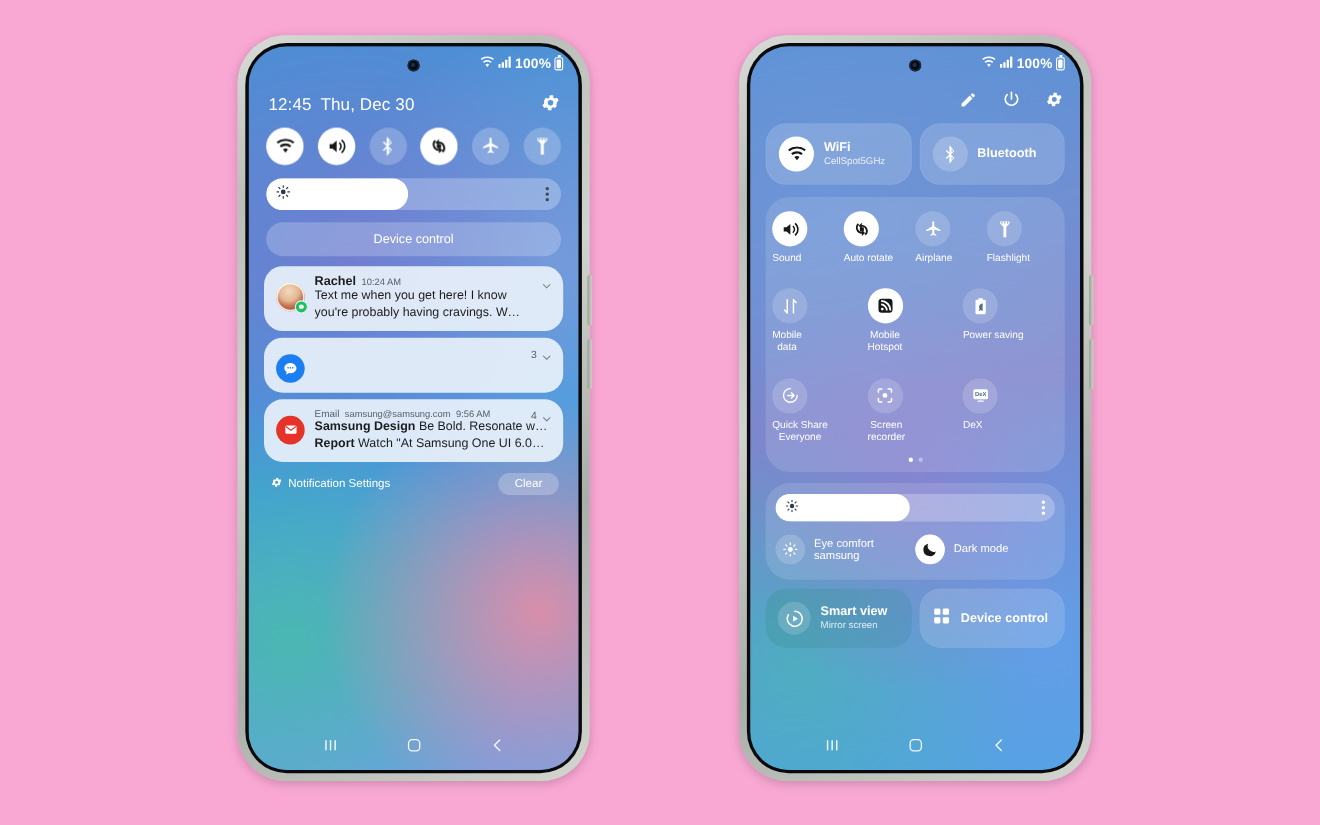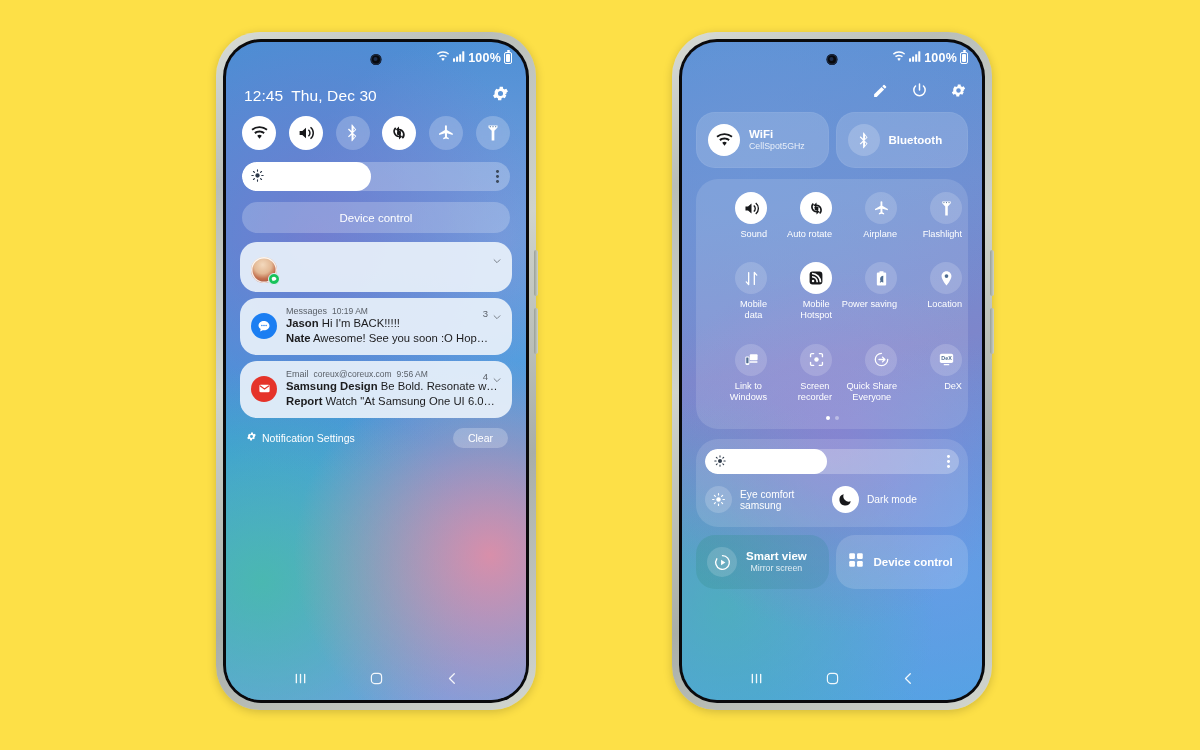--- a/index.html
+++ b/index.html
@@ -1,19 +1,19 @@
 <!DOCTYPE html>
 <html><head>
 <meta charset="utf-8">
 <style>
   * { box-sizing: border-box; margin:0; padding:0; }
   html,body { width:1200px; height:750px; background:#fff; overflow:hidden; }
   body { font-family:"Liberation Sans", sans-serif; -webkit-font-smoothing:antialiased; }
 
-  .stage { position:relative; width:1200px; height:750px; background:#fde047; }
+  .stage { position:relative; width:1200px; height:750px; background:#f9a8d4; }
 
   
   .phone { position:absolute; width:320px; height:678px; border-radius:44px;
            background:linear-gradient(150deg,#d8dcd6 0%,#b9beb8 18%,#cfd3cc 42%,#a9aea8 70%,#d2d6cf 100%);
            padding:7px; box-shadow:0 2px 10px rgba(0,0,0,.18); }
   .phone.left  { left:216px; top:32px; }
   .phone.right { left:672px; top:32px; }
   .bezel { width:100%; height:100%; border-radius:38px; background:#0a0a0c; padding:3px; }
   .screen { position:relative; width:100%; height:100%; border-radius:35px; overflow:hidden; }
 
@@ -122,42 +122,42 @@
   .bt-ic { width:32px; height:32px; border-radius:50%; display:flex; align-items:center;
            justify-content:center; flex:0 0 32px; background:rgba(255,255,255,.20); }
   .bt-ic.on { background:#fff; }
   .bt-t { color:#fff; font-size:11.5px; font-weight:700; line-height:1.25; }
   .bt-s { color:rgba(255,255,255,.82); font-size:8.8px; line-height:1.3; }
 
   .qgrid { position:absolute; left:14px; right:14px; top:137px; height:250px;
            border-radius:22px; background:rgba(255,255,255,.13); z-index:4;
            padding:13px 6px 0; }
   .qrow { display:flex; }
-  .qc { flex:1; display:flex; flex-direction:column; align-items:flex-end; margin-bottom:6px; }
+  .qc { flex:1; display:flex; flex-direction:column; align-items:flex-start; margin-bottom:6px; }
   .qic { width:32px; height:32px; border-radius:50%; display:flex; align-items:center;
          justify-content:center; background:rgba(255,255,255,.17); }
   .qic.on { background:#fff; }
   .qlb { margin-top:5px; color:#fff; font-size:9.2px; text-align:center; line-height:1.22; }
   .pdots { position:absolute; left:0; right:0; bottom:9px; display:flex;
            justify-content:center; gap:5px; }
   .pdots i { width:4px; height:4px; border-radius:50%; background:rgba(255,255,255,.38); display:block; }
   .pdots i.act { background:#fff; }
 
   .pan2 { position:absolute; left:14px; right:14px; top:397px; height:88px;
           border-radius:22px; background:rgba(255,255,255,.13); z-index:4; padding:10px 9px; }
   .b2 { position:relative; height:25px; border-radius:13px; background:rgba(255,255,255,.26);
         display:flex; align-items:center; overflow:hidden; }
   .row2 { display:flex; margin-top:12px; }
   .row2 > div { flex:1; display:flex; align-items:center; gap:8px; }
   .r2ic { width:27px; height:27px; border-radius:50%; display:flex; align-items:center;
           justify-content:center; background:rgba(255,255,255,.18); flex:0 0 27px; }
   .r2ic.on { background:#fff; }
   .r2t { color:#fff; font-size:10.2px; }
 
-  .pan3 { position:absolute; left:14px; right:14px; top:493px; display:flex; gap:7px; z-index:4;text-align:center; }
+  .pan3 { position:absolute; left:14px; right:14px; top:493px; display:flex; gap:7px; z-index:4; }
   .sv { flex:1; height:54px; border-radius:19px; display:flex; align-items:center;
         gap:9px; padding-left:11px; }
   .sv.a { background:linear-gradient(120deg,rgba(60,150,150,.40),rgba(70,140,175,.34)); }
   .sv.b { background:rgba(255,255,255,.15); }
   .svic { width:30px; height:30px; border-radius:50%; display:flex; align-items:center;
           justify-content:center; flex:0 0 30px; background:rgba(255,255,255,.16); }
 </style>
 </head>
 <body>
 
@@ -271,69 +271,63 @@
         <div class="notifs">
 
           <div class="ncard">
             <div class="navatar" style="background:radial-gradient(circle at 45% 30%,#f3d9bd 0%,#e3b894 38%,#c2704f 60%,#8c3b34 100%);box-shadow:inset 0 0 0 1.5px rgba(255,255,255,.85)">
               <span style="position:absolute;right:-3px;bottom:-2px;width:12px;height:12px;border-radius:50%;background:#17c35a;border:1.5px solid #e7f0fa;display:flex;align-items:center;justify-content:center">
                 <svg width="6" height="6" viewBox="0 0 24 24" fill="#fff">
                     <path d="M12 3C6.8 3 2.6 6.4 2.6 10.7c0 2.4 1.3 4.5 3.4 5.9L5.3 21l4.2-2.2c.8.2 1.6.3 2.5.3 5.2 0 9.4-3.4 9.4-7.7S17.2 3 12 3z"></path>
                   </svg>
               </span>
             </div>
+            <div class="nbody">
+              <div class="nhead">
+                <span class="nname">Rachel</span>
+                <span class="ntime">10:24 AM</span>
+              </div>
+              <div class="nline">Text me when you get here! I know</div>
+              <div class="nline">you're probably having cravings. W…</div>
+            </div>
             <span class="nchev">
               <svg width="10" height="10" viewBox="0 0 24 24" fill="none" stroke="#7b828b" stroke-width="2.4" stroke-linecap="round">
                   <path d="M5 9l7 7 7-7"></path>
                 </svg>
             </span>
           </div>
 
           <div class="ncard">
             <div class="navatar" style="background:#1b7ef2;display:flex;align-items:center;justify-content:center">
               <svg width="14" height="14" viewBox="0 0 24 24" fill="#fff">
                   <path d="M12 3.4c-5.2 0-9.4 3.5-9.4 7.8 0 2.5 1.4 4.7 3.6 6.1l-.8 4.3 4.5-2.4c.7.1 1.4.2 2.1.2 5.2 0 9.4-3.5 9.4-7.8S17.2 3.4 12 3.4z"></path>
                   <circle cx="8.4" cy="11" r="1.25" fill="#1b7ef2"></circle>
                   <circle cx="12" cy="11" r="1.25" fill="#1b7ef2"></circle>
                   <circle cx="15.6" cy="11" r="1.25" fill="#1b7ef2"></circle>
                 </svg>
             </div>
-            <div class="nbody">
-              <div class="nhead">
-                <span class="napp">Messages</span>
-                <span class="ntime">10:19 AM</span>
-              </div>
-              <div class="nline">
-                <b>Jason</b>
-                <span>Hi I'm BACK!!!!!</span>
-              </div>
-              <div class="nline">
-                <b>Nate</b>
-                <span>Awesome! See you soon :O Hop…</span>
-              </div>
-            </div>
             <span class="ncount">3</span>
             <span class="nchev">
               <svg width="10" height="10" viewBox="0 0 24 24" fill="none" stroke="#7b828b" stroke-width="2.4" stroke-linecap="round">
                   <path d="M5 9l7 7 7-7"></path>
                 </svg>
             </span>
           </div>
 
           <div class="ncard">
             <div class="navatar" style="background:#e5332a;display:flex;align-items:center;justify-content:center">
               <svg width="13" height="13" viewBox="0 0 24 24" fill="#fff">
                   <rect x="2.6" y="5" width="18.8" height="14" rx="2.6"></rect>
                   <path d="M3.6 7l8.4 6 8.4-6" stroke="#e5332a" stroke-width="2" fill="none"></path>
                 </svg>
             </div>
             <div class="nbody">
               <div class="nhead">
                 <span class="napp">Email</span>
-                <span class="nmail">coreux@coreux.com</span>
+                <span class="nmail">samsung@samsung.com</span>
                 <span class="ntime">9:56 AM</span>
               </div>
               <div class="nline">
                 <b>Samsung Design</b>
                 <span>Be Bold. Resonate w…</span>
               </div>
               <div class="nline">
                 <b>Report</b>
                 <span>Watch "At Samsung One UI 6.0…</span>
               </div>
@@ -523,63 +517,42 @@
             </div>
             <div class="qc">
               <span class="qic">
                 <svg width="15" height="17" viewBox="0 0 18 24" fill="#fff">
                     <path d="M6.2 1.6h5.6v1.8h2.2a1.6 1.6 0 0 1 1.6 1.6v15.4a1.6 1.6 0 0 1-1.6 1.6H4a1.6 1.6 0 0 1-1.6-1.6V5a1.6 1.6 0 0 1 1.6-1.6h2.2V1.6z"></path>
                     <path d="M11.6 8.2c-2.8.2-4.6 2-4.6 4.8 0 1 .3 1.9.8 2.6l-1.4 1.5 1 .9 1.4-1.4c.8.6 1.7.9 2.8.9 0-3.2-.4-6.3 0-9.3z" fill="#4f6d92"></path>
                   </svg>
               </span>
               <span class="qlb">Power saving</span>
             </div>
+          </div>
+
+          <div class="qrow" style="margin-top:16px">
             <div class="qc">
               <span class="qic">
-                <svg width="15" height="17" viewBox="0 0 18 24" fill="#fff">
-                    <path d="M9 1.6c-3.9 0-7 3.1-7 7 0 5.2 7 13.4 7 13.4s7-8.2 7-13.4c0-3.9-3.1-7-7-7z"></path>
-                    <circle cx="9" cy="8.6" r="2.6" fill="#4f6d92"></circle>
-                  </svg>
-              </span>
-              <span class="qlb">Location</span>
-            </div>
-          </div>
-
-          <div class="qrow" style="margin-top:16px">
-            <div class="qc">
-              <span class="qic">
-                <svg width="17" height="17" viewBox="0 0 24 24" fill="#fff">
-                    <rect x="9.6" y="4.6" width="11" height="8.4" rx="1.3"></rect>
-                    <rect x="9" y="14.6" width="11.6" height="1.9" rx=".9"></rect>
-                    <rect x="3.4" y="7.6" width="5.6" height="12" rx="1.5"></rect>
-                    <rect x="4.6" y="9" width="3.2" height="8.2" rx=".5" fill="#4f6d92"></rect>
-                  </svg>
-              </span>
-              <span class="qlb" style="white-space:pre-line">Link to
-Windows</span>
+                <svg width="17" height="17" viewBox="0 0 24 24" fill="none" stroke="#fff" stroke-width="1.8" stroke-linecap="round" stroke-linejoin="round">
+                    <path d="M12 3.2a8.8 8.8 0 1 0 8.8 8.8"></path>
+                    <path d="M8.4 12h8.2M13.4 8.6l3.4 3.4-3.4 3.4"></path>
+                  </svg>
+              </span>
+              <span class="qlb" style="white-space:pre-line">Quick Share
+Everyone</span>
             </div>
             <div class="qc">
               <span class="qic">
                 <svg width="17" height="17" viewBox="0 0 24 24" fill="none" stroke="#fff" stroke-width="1.9" stroke-linecap="round">
                     <path d="M3.6 8V5.4a1.8 1.8 0 0 1 1.8-1.8H8M16 3.6h2.6a1.8 1.8 0 0 1 1.8 1.8V8M20.4 16v2.6a1.8 1.8 0 0 1-1.8 1.8H16M8 20.4H5.4a1.8 1.8 0 0 1-1.8-1.8V16"></path>
                     <circle cx="12" cy="12" r="3.1" fill="#fff" stroke="none"></circle>
                   </svg>
               </span>
               <span class="qlb" style="white-space:pre-line">Screen
 recorder</span>
-            </div>
-            <div class="qc">
-              <span class="qic">
-                <svg width="17" height="17" viewBox="0 0 24 24" fill="none" stroke="#fff" stroke-width="1.8" stroke-linecap="round" stroke-linejoin="round">
-                    <path d="M12 3.2a8.8 8.8 0 1 0 8.8 8.8"></path>
-                    <path d="M8.4 12h8.2M13.4 8.6l3.4 3.4-3.4 3.4"></path>
-                  </svg>
-              </span>
-              <span class="qlb" style="white-space:pre-line">Quick Share
-Everyone</span>
             </div>
             <div class="qc">
               <span class="qic">
                 <svg width="17" height="17" viewBox="0 0 24 24" fill="#fff">
                     <rect x="2.6" y="4" width="18.8" height="13" rx="2.4"></rect>
                     <rect x="8" y="18.4" width="8" height="1.8" rx=".9"></rect>
                     <text x="12" y="13" font-size="7.6" font-family="Liberation Sans, sans-serif" font-weight="700" fill="#4f6d92" text-anchor="middle">DeX</text>
                   </svg>
               </span>
               <span class="qlb">DeX</span>

